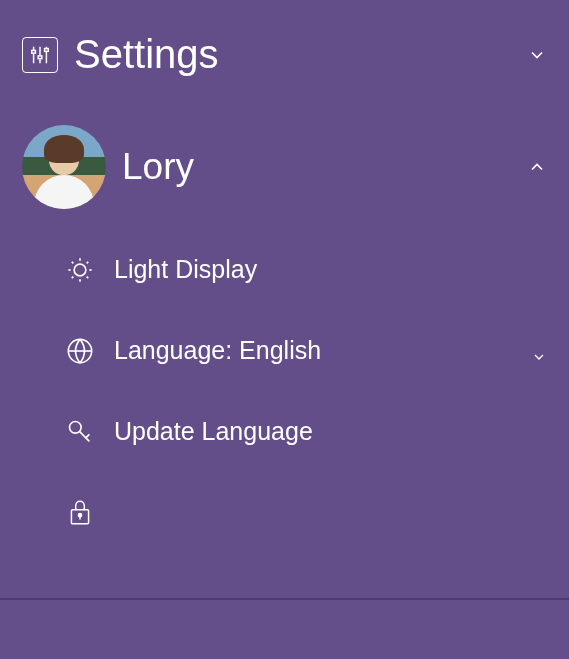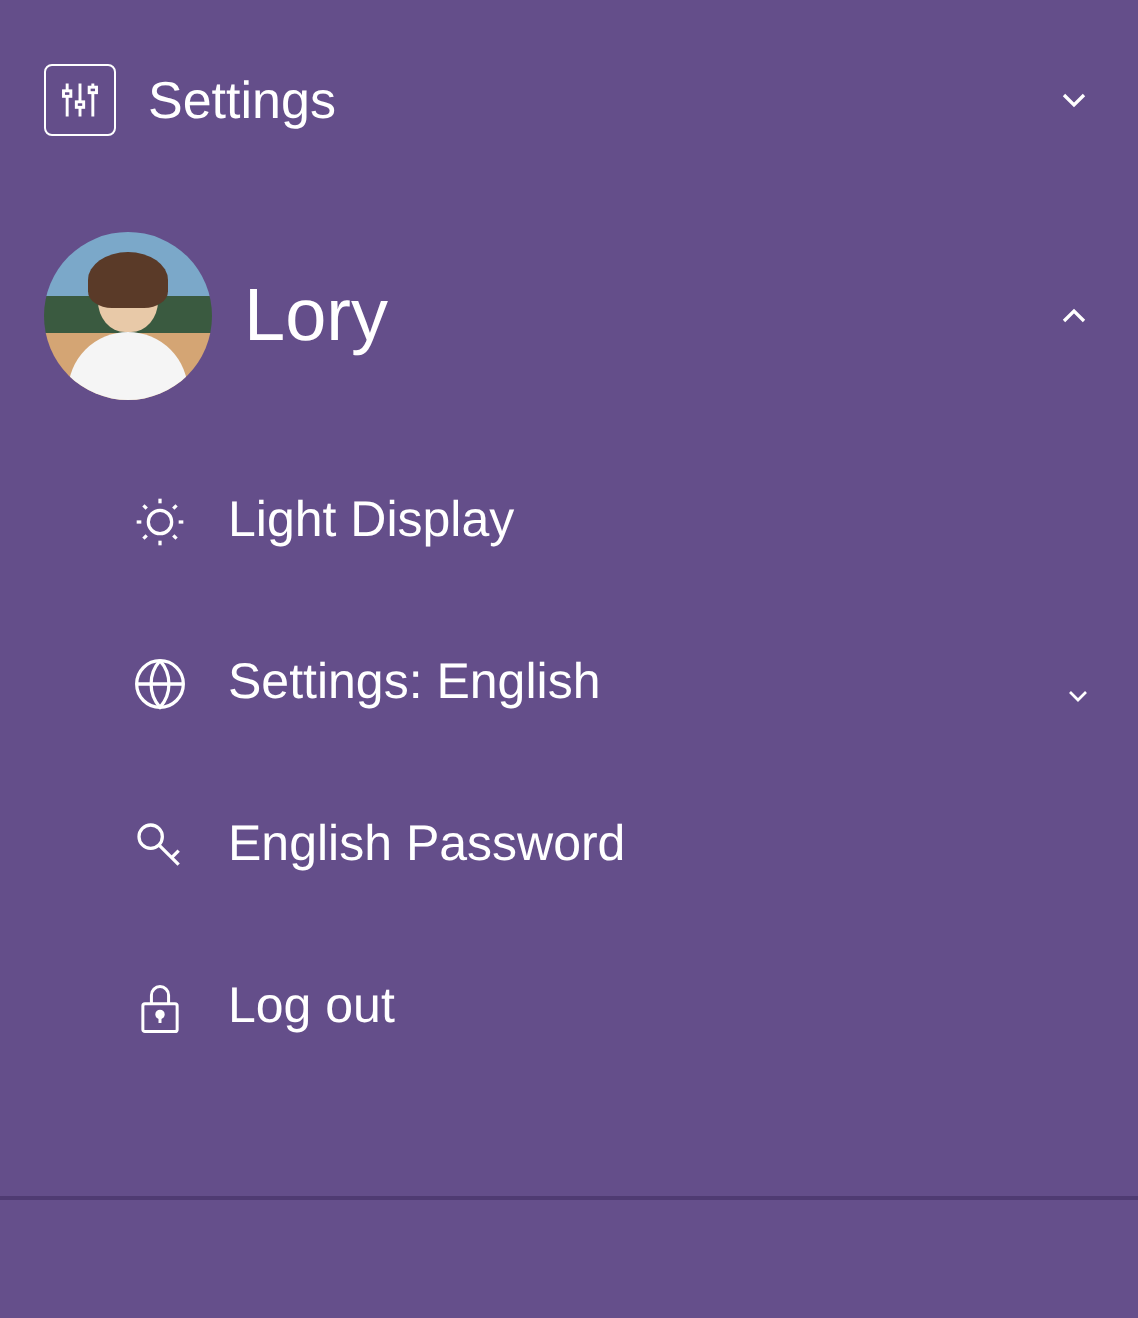--- a/index.html
+++ b/index.html
@@ -26,21 +26,21 @@
     .settings-icon-box {
       width: 36px;
       height: 36px;
       border: 1.5px solid #ffffff;
       border-radius: 4px;
       display: flex;
       align-items: center;
       justify-content: center;
     }
     .settings-label {
-      font-size: 26px;
+      font-size: 40px;
       font-weight: 400;
       flex: 1;
     }
     .chevron {
       display: flex;
       align-items: center;
       justify-content: center;
     }
     .user-row {
       padding: 20px 6px;
@@ -187,48 +187,47 @@
     </div>
 
     <div class="menu-row">
       <div class="menu-icon">
         <svg width="28" height="28" viewBox="0 0 24 24" fill="none" stroke="#ffffff" stroke-width="1.4">
           <circle cx="12" cy="12" r="10"></circle>
           <line x1="2" y1="12" x2="22" y2="12"></line>
           <path d="M12 2 a15 15 0 0 1 0 20 a15 15 0 0 1 0 -20"></path>
         </svg>
       </div>
-      <div class="menu-label">Settings: English</div>
+      <div class="menu-label">Language: English</div>
       <div class="chevron">
         <svg width="16" height="16" viewBox="0 0 24 24" fill="none" stroke="#ffffff" stroke-width="2">
           <polyline points="6 9 12 15 18 9"></polyline>
         </svg>
       </div>
     </div>
 
     <div class="menu-row">
       <div class="menu-icon">
         <svg width="30" height="30" viewBox="0 0 24 24" fill="none" stroke="#ffffff" stroke-width="1.4">
           <circle cx="8" cy="8" r="5"></circle>
           <line x1="11.5" y1="11.5" x2="20" y2="20"></line>
           <line x1="17" y1="17" x2="20" y2="14"></line>
         </svg>
       </div>
-      <div class="menu-label">English Password</div>
+      <div class="menu-label">Update Language</div>
     </div>
 
     <div class="menu-row">
       <div class="menu-icon">
         <svg width="26" height="30" viewBox="0 0 24 28" fill="none" stroke="#ffffff" stroke-width="1.4">
           <rect x="4" y="12" width="16" height="13" rx="1"></rect>
           <path d="M8 12 V8 a4 4 0 0 1 8 0 v4"></path>
           <circle cx="12" cy="17" r="1.5" fill="#ffffff"></circle>
           <line x1="12" y1="18" x2="12" y2="21"></line>
         </svg>
       </div>
-      <div class="menu-label">Log out</div>
     </div>
 
   </div>
 </div>
 
 <div class="hr"></div>
 <div class="footer-area"></div>
 
 </body></html>

